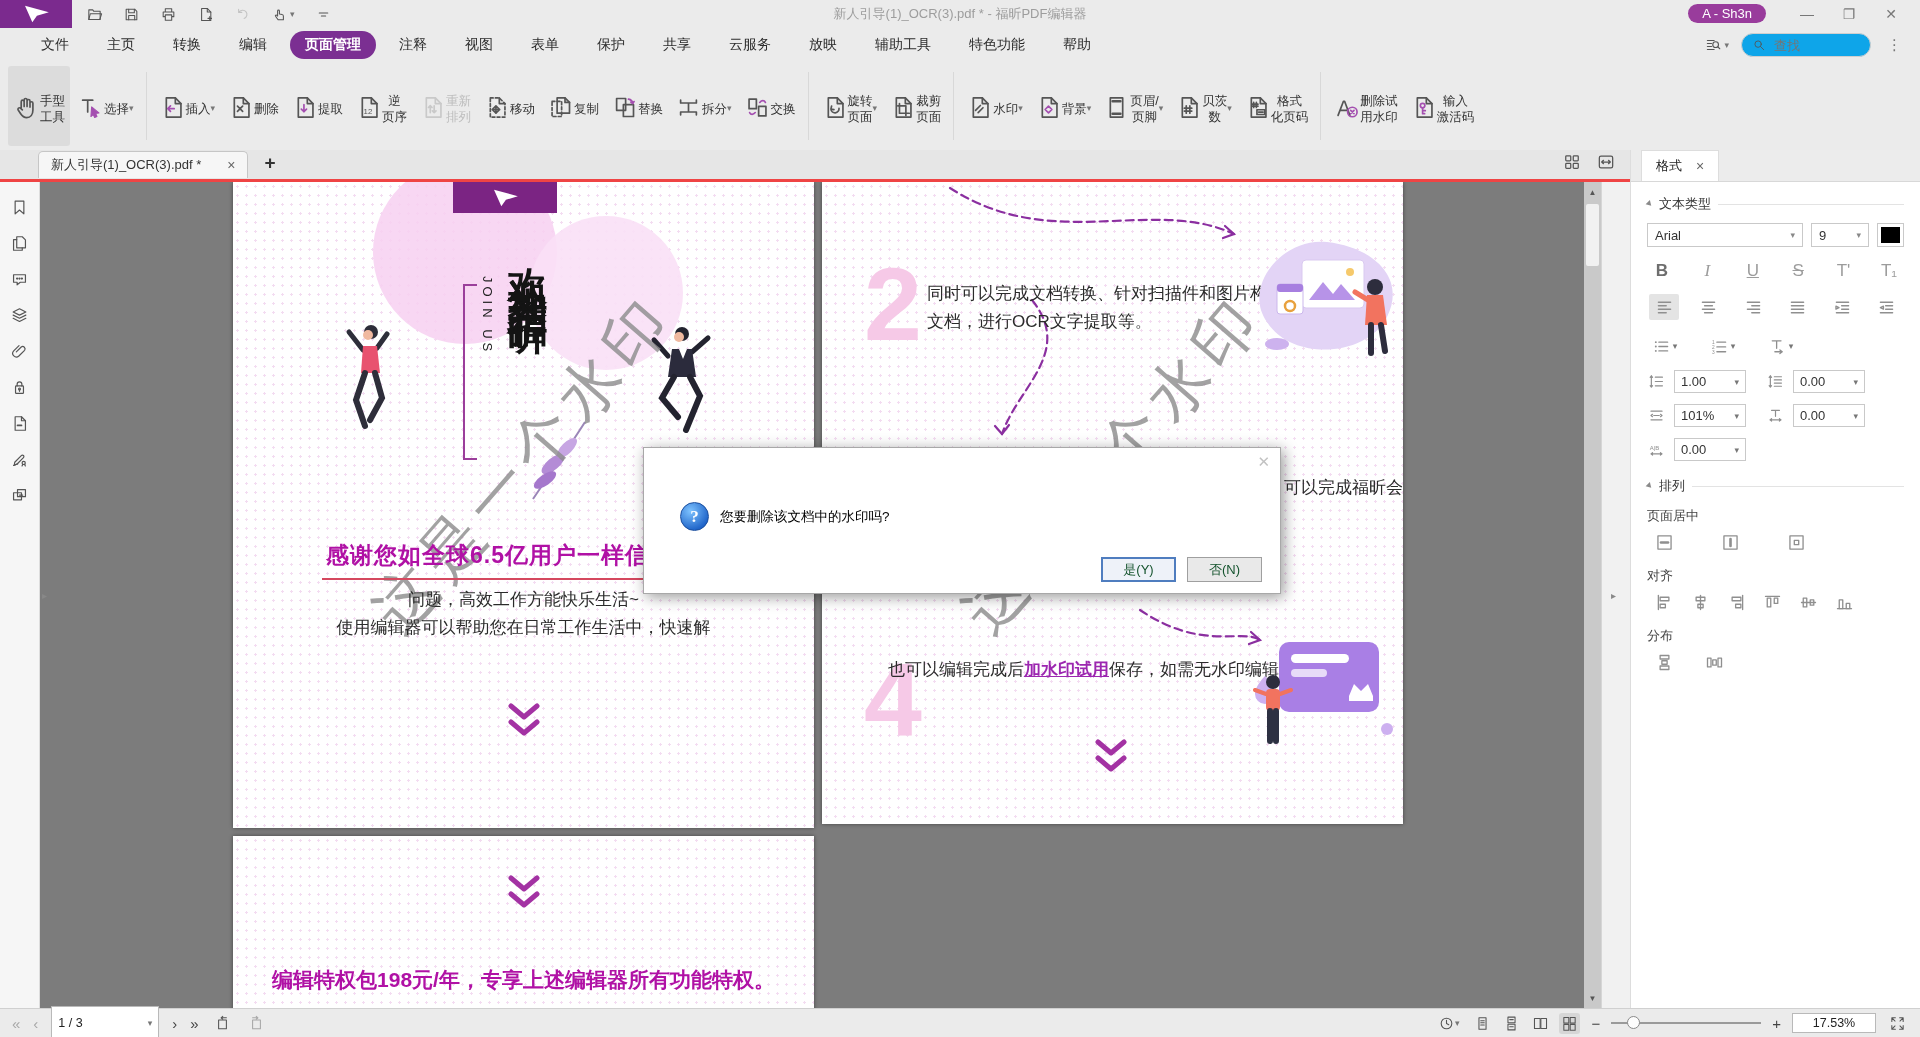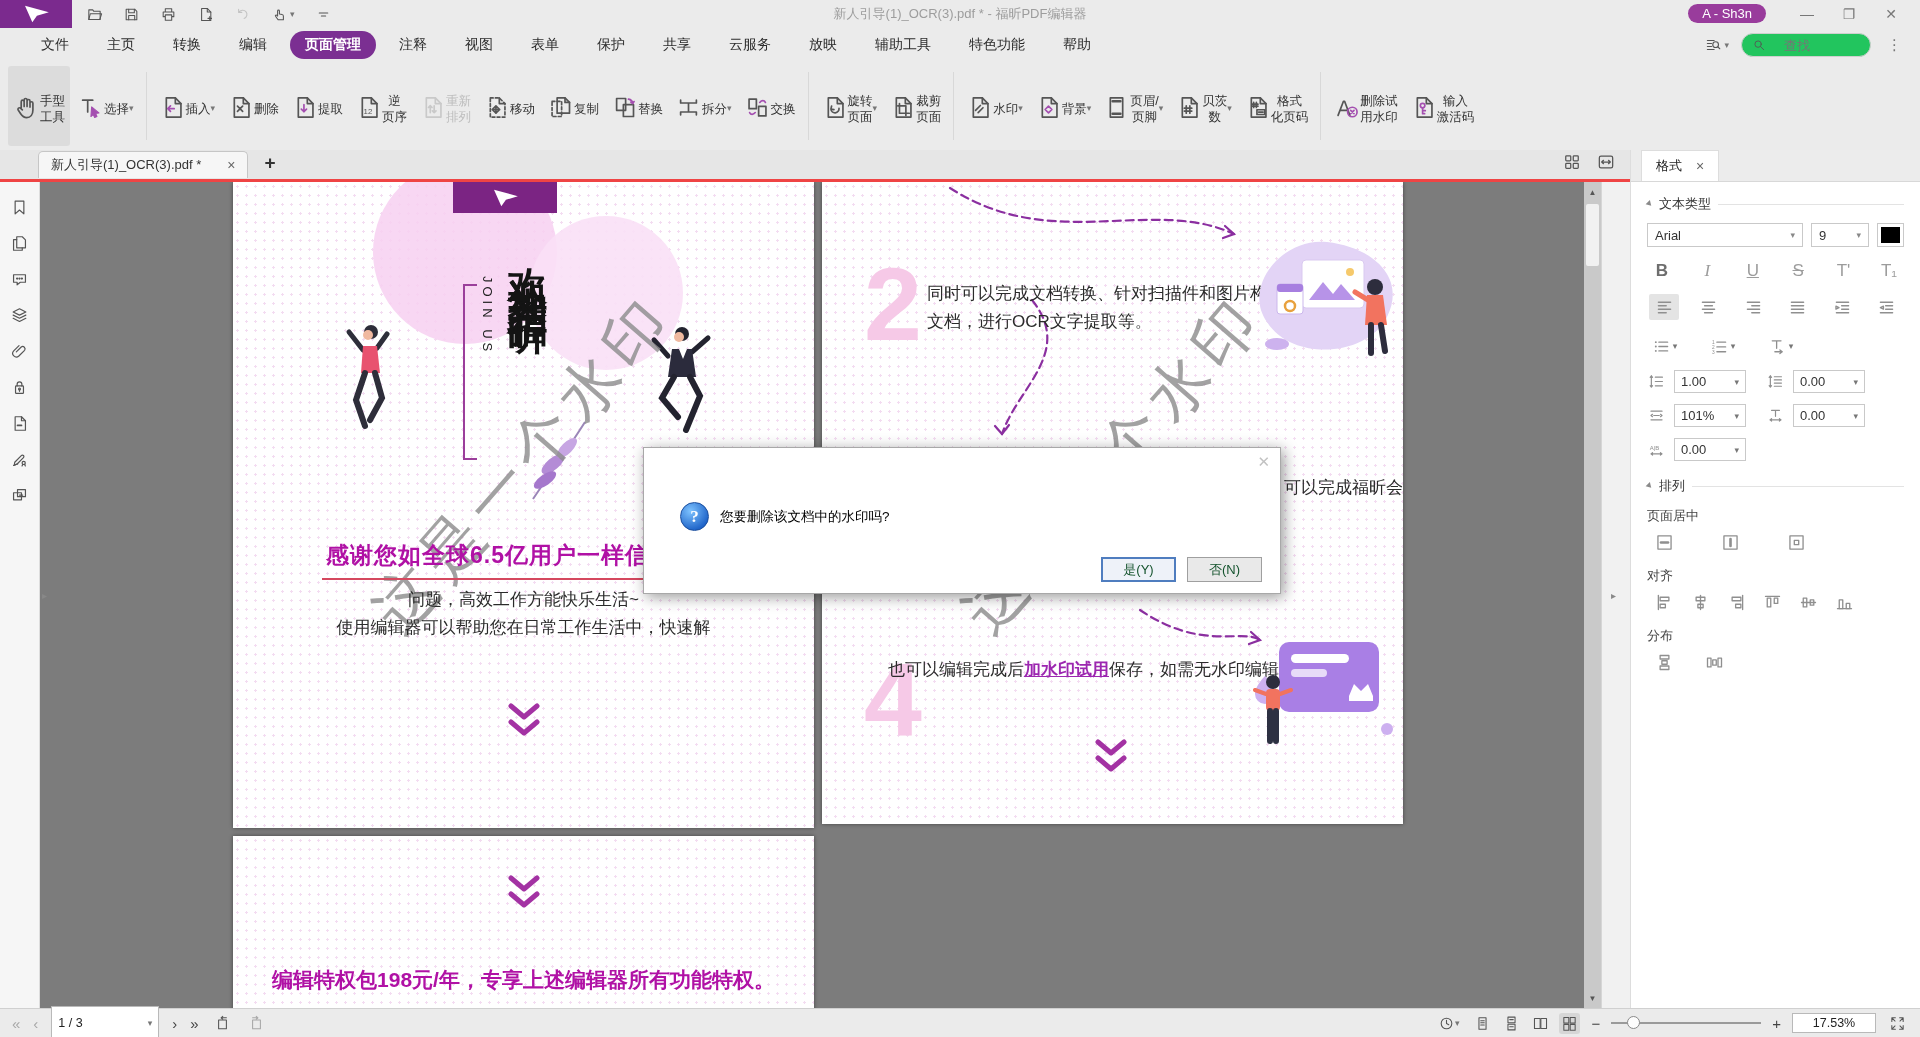--- a/index.html
+++ b/index.html
@@ -21,21 +21,21 @@
   .winbtn{width:42px;height:28px;display:flex;align-items:center;justify-content:center;color:#777;font-size:14px;cursor:pointer}
 
   
   .menubar{position:absolute;left:0;top:28px;width:1920px;height:34px;display:flex;align-items:center}
   .mrow{display:flex;align-items:center;padding-left:26px;gap:8px}
   .menu-item{padding:5px 15px;font-size:14px;color:#2c2c2c;cursor:pointer;white-space:nowrap}
   .menu-item.sel{background:#7b2f92;color:#fff;border-radius:15px;font-weight:700}
   .menu-right{margin-left:auto;display:flex;align-items:center;gap:12px;padding-right:14px}
   .mr-ico{display:flex;align-items:center;gap:2px;cursor:pointer}
   .mr-ico svg{width:18px;height:18px}
-  .searchbox{display:flex;align-items:center;gap:18px;width:130px;height:24px;border:1px solid #cfcfcf;border-radius:12px;background:#22c55e;padding:9px 10px}
+  .searchbox{display:flex;align-items:center;gap:8px;width:130px;height:24px;border:1px solid #cfcfcf;border-radius:12px;background:#0ea5e9;padding:9px 10px}
   .searchbox svg{width:14px;height:14px}
   .searchbox input{border:none;outline:none;background:transparent;width:86px;font-size:13px;color:#444;font-family:inherit}
   .kebab{color:#777;font-size:15px;cursor:pointer;padding:0 4px}
 
   
   .ribbon{position:absolute;left:0;top:62px;width:1920px;height:88px;display:flex;align-items:stretch;padding:4px 0 4px 8px}
   .rb-group{display:flex;align-items:stretch;gap:2px}
   .rb-sep{width:1px;background:#d8d8d8;margin:6px 7px}
   .rb-btn{min-width:46px;padding:5px 5px 2px;display:flex;flex-direction:row;align-items:center;border-radius:3px;cursor:pointer}
   .rb-btn.sel{background:#dcdcdc}

